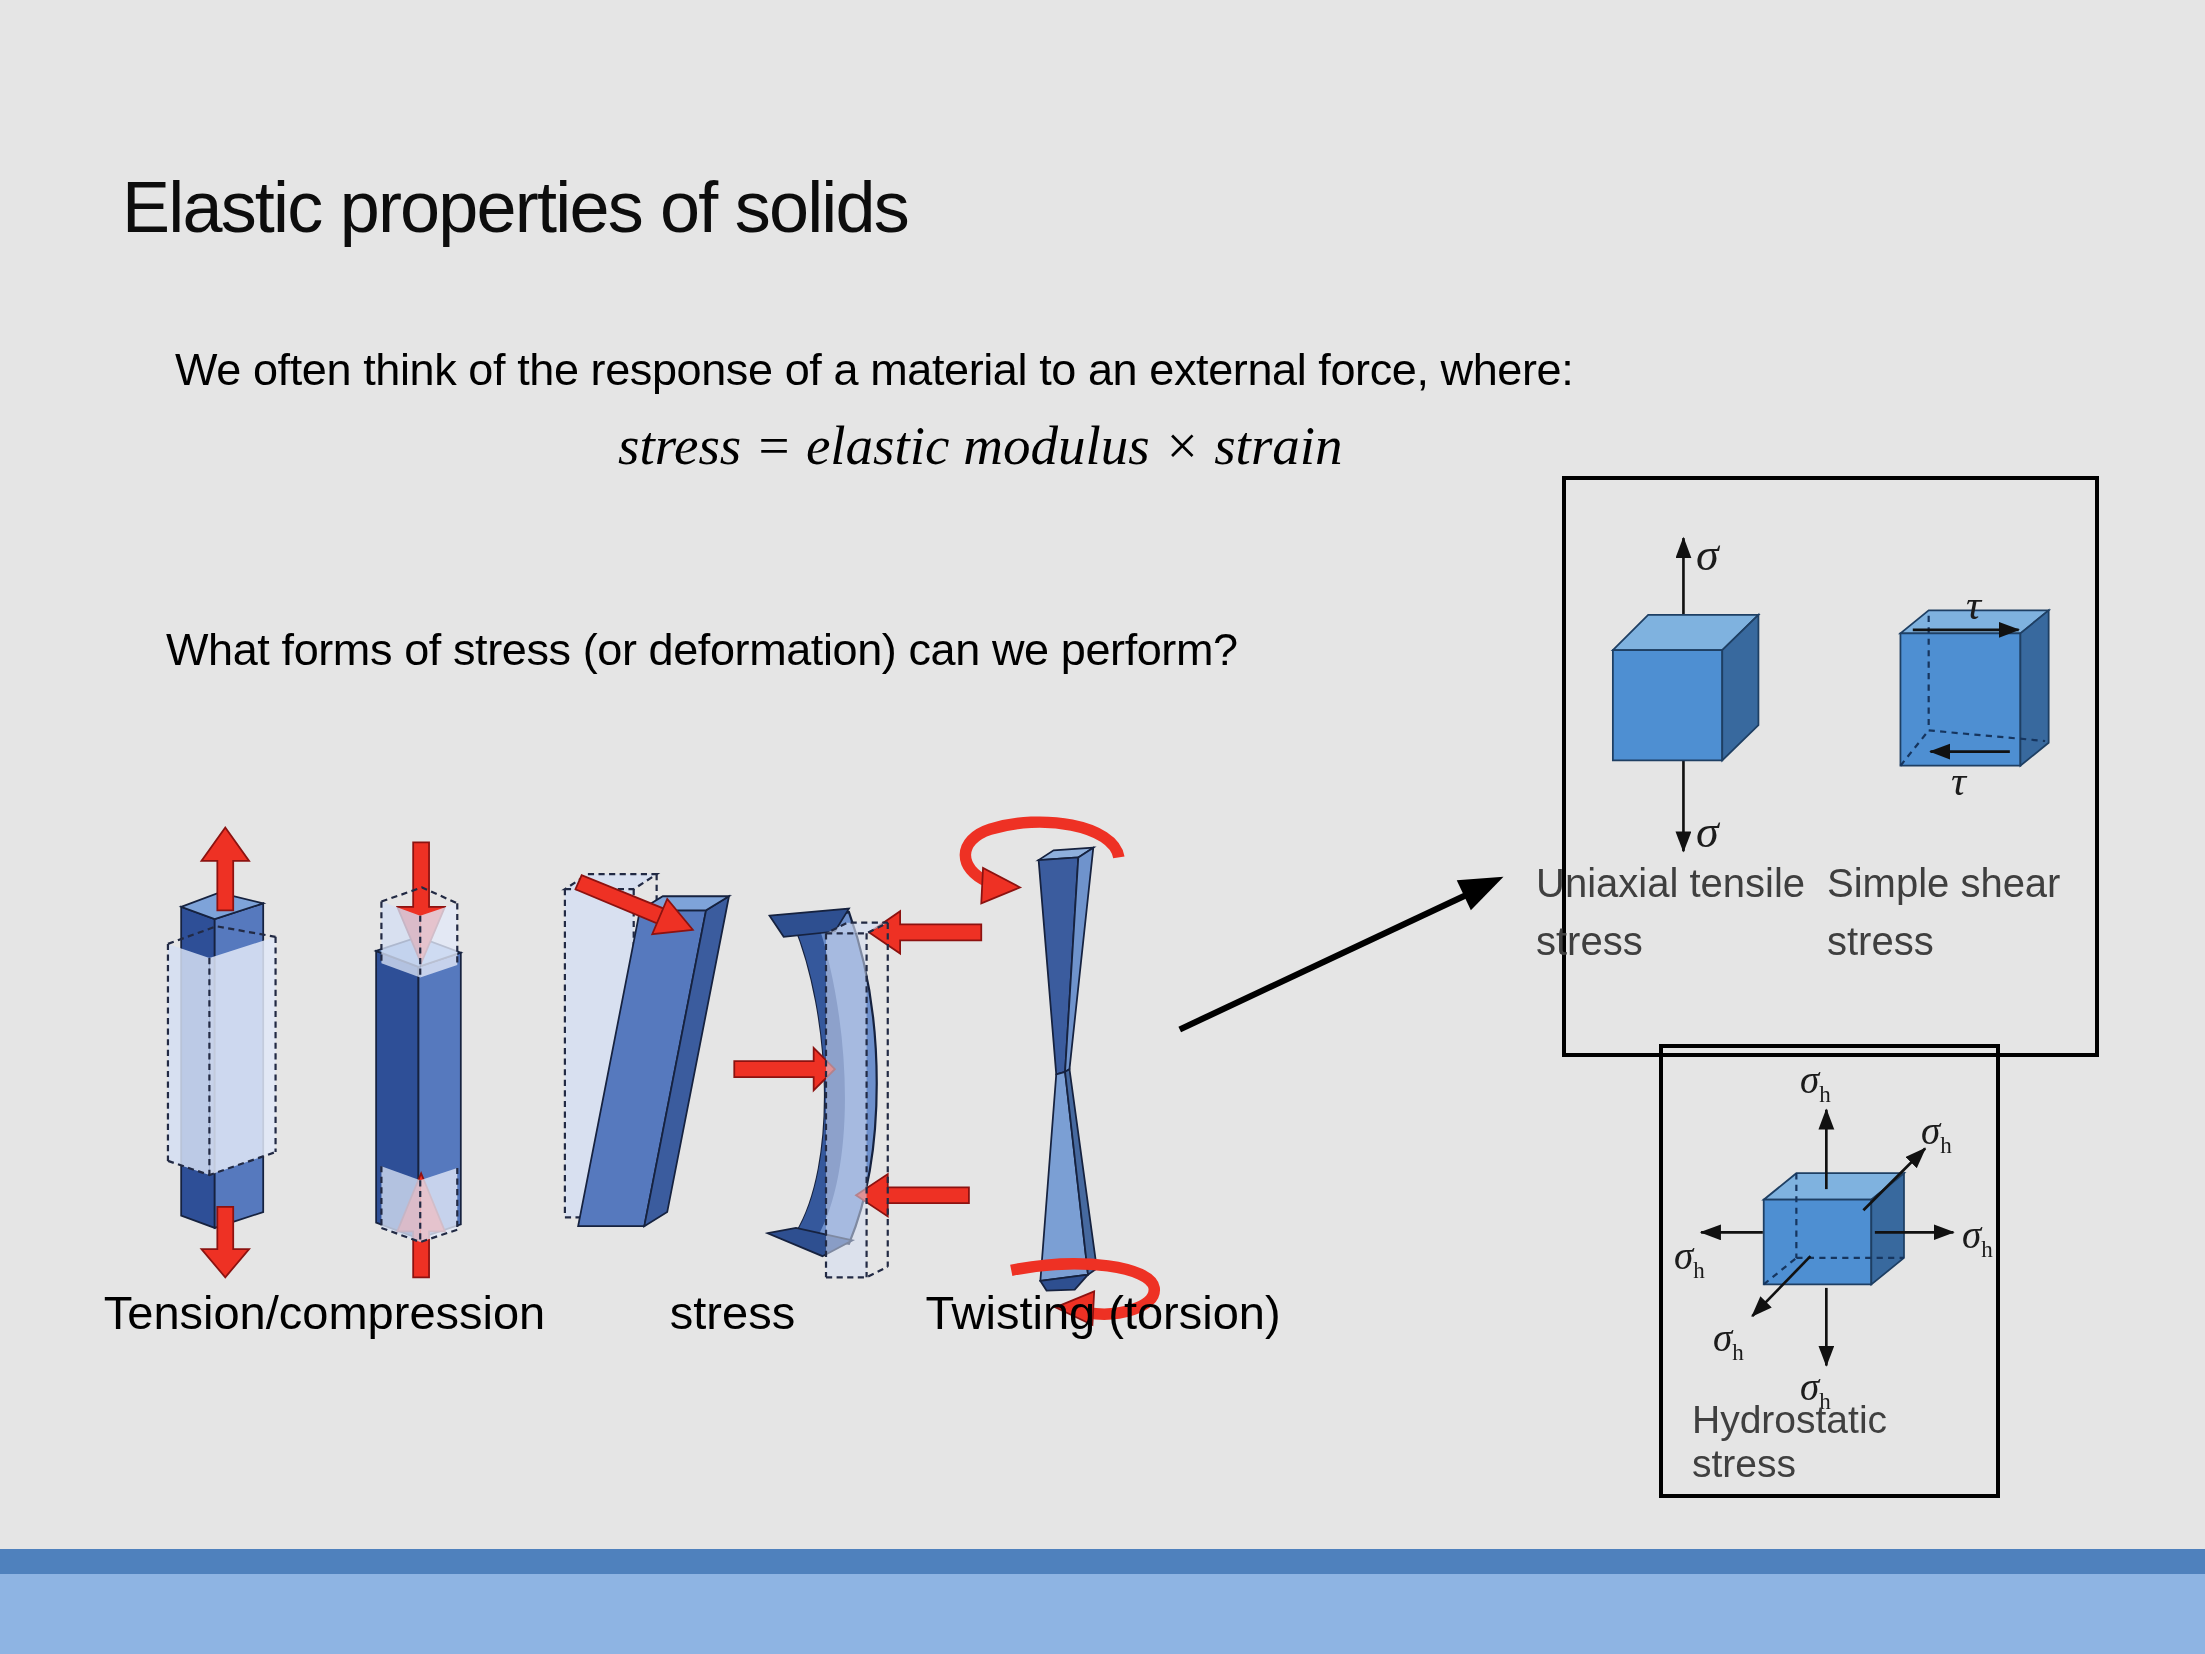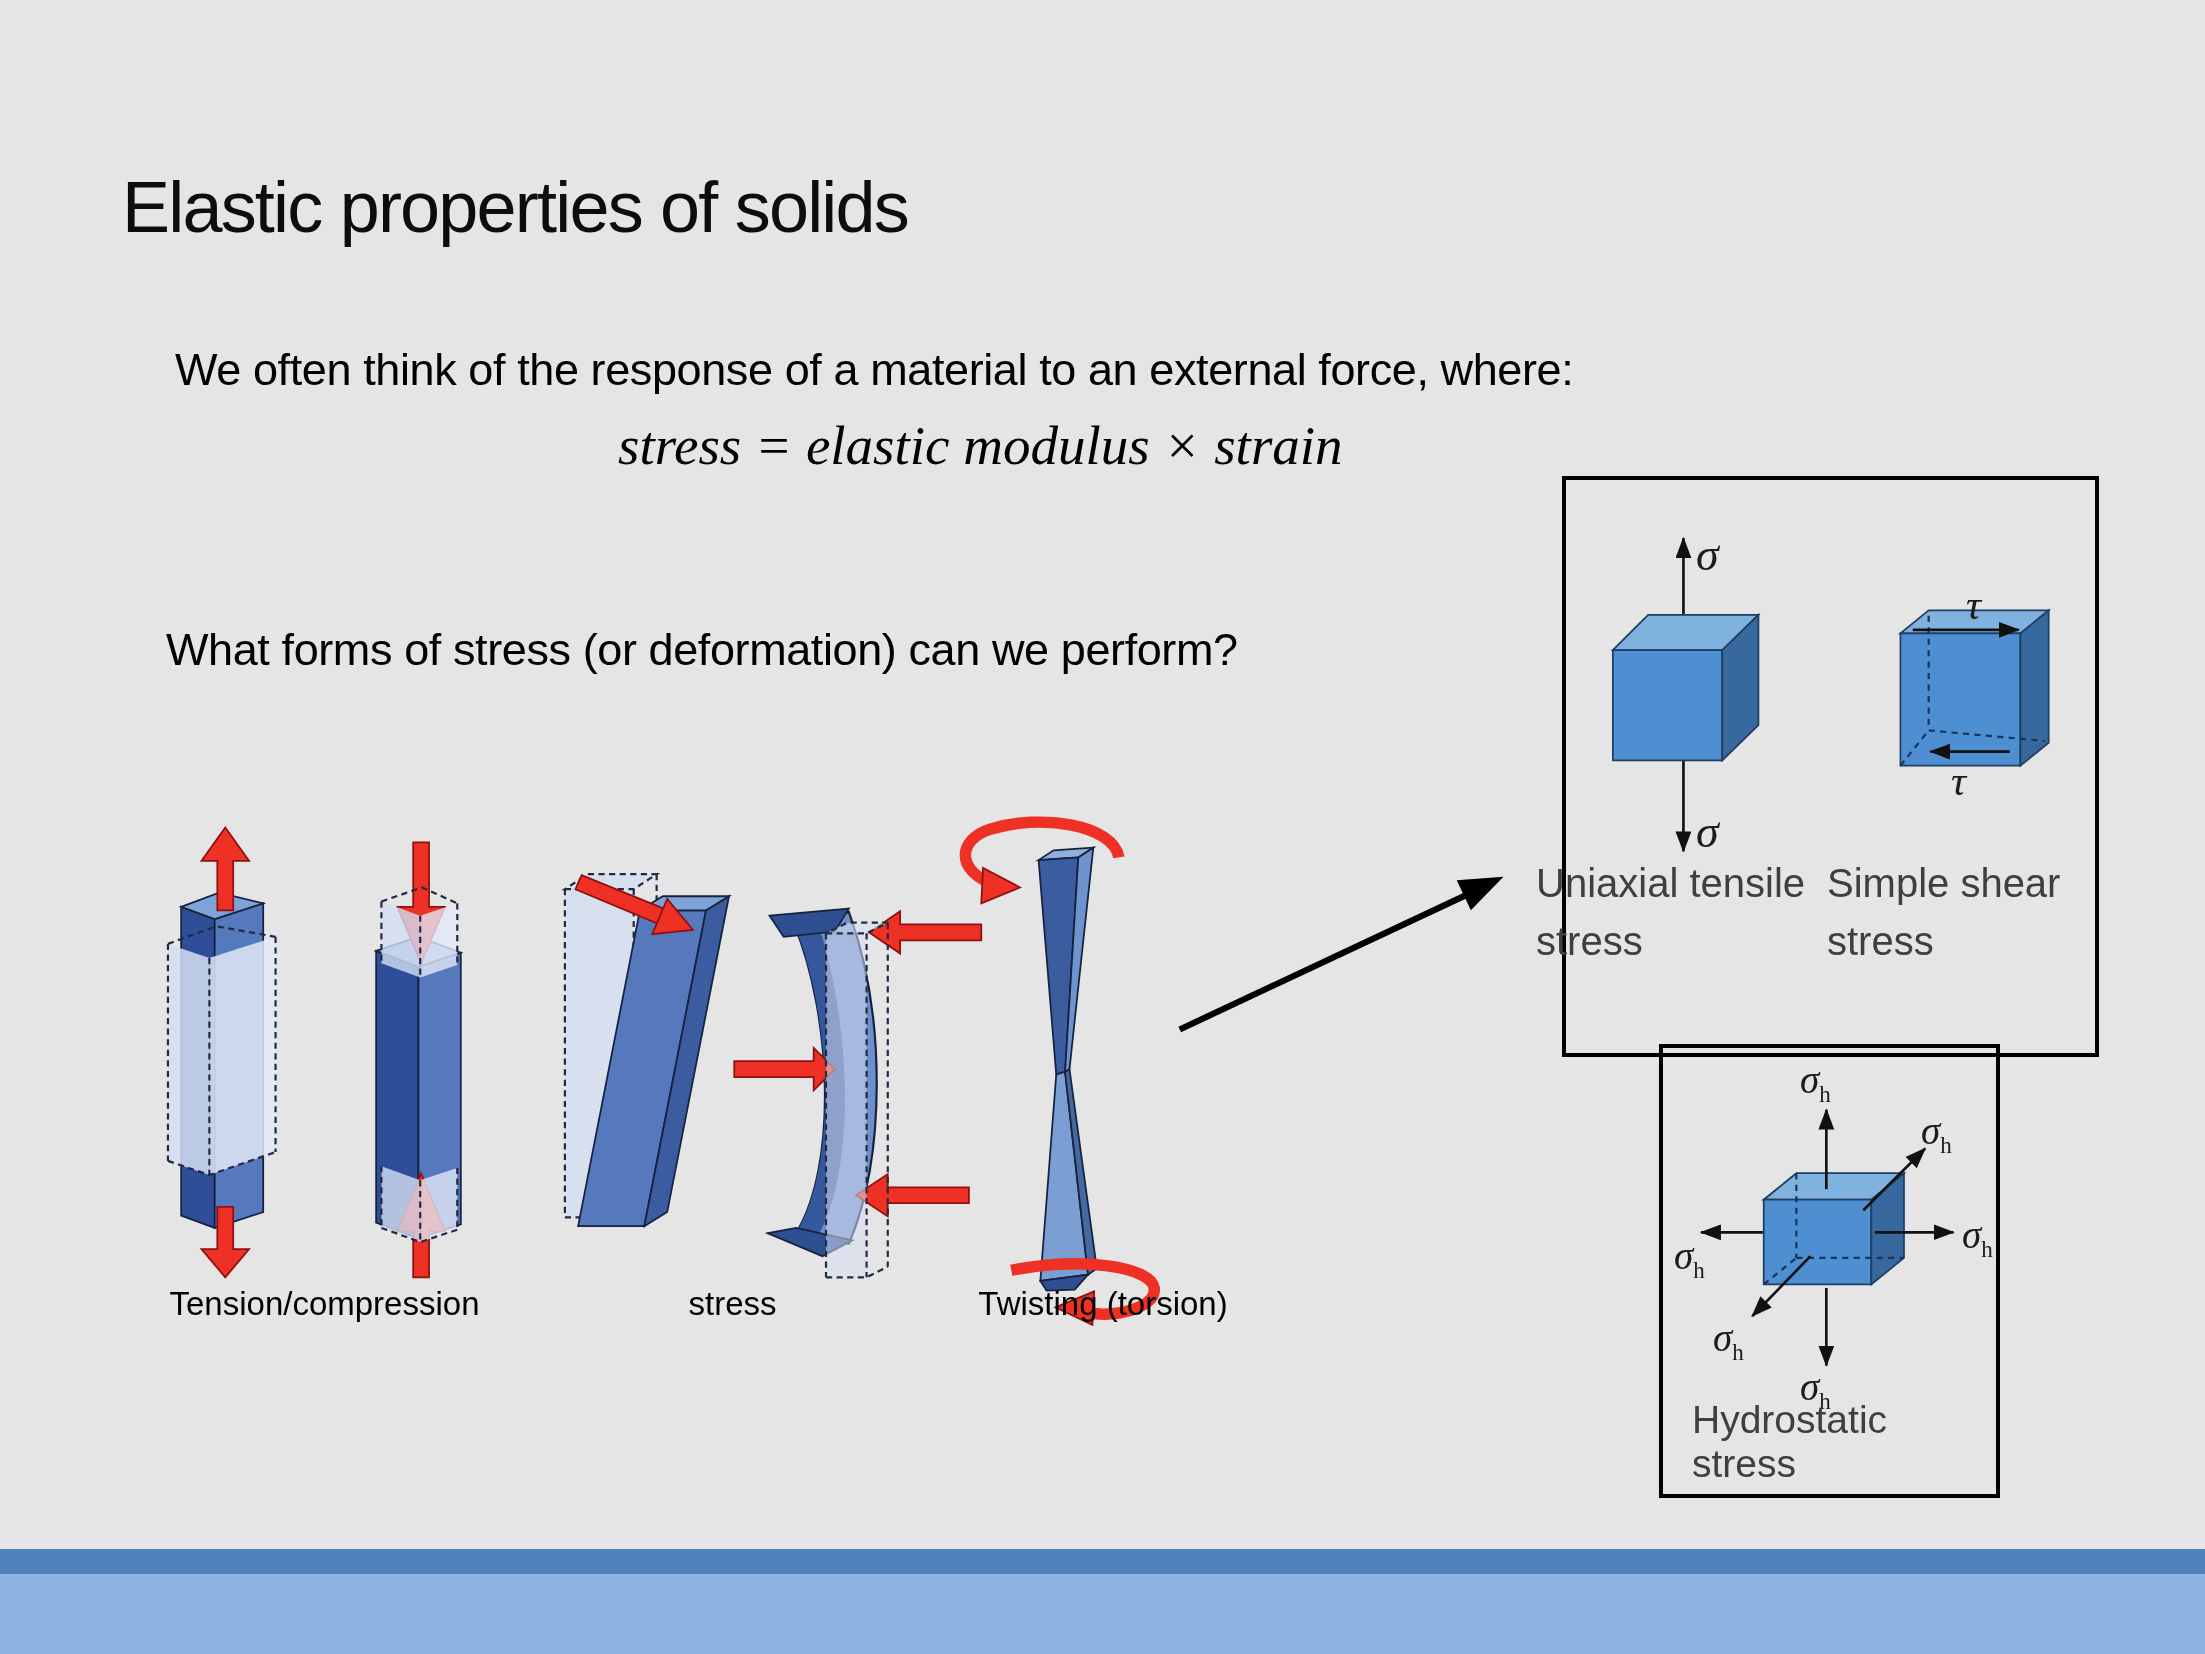--- a/index.html
+++ b/index.html
@@ -6,21 +6,21 @@
   .slide{position:relative;width:2206px;height:1654px;background:#e5e5e5;overflow:hidden;
          font-family:"Liberation Sans",sans-serif;color:#111;}
   .abs{position:absolute;}
   #gfx{position:absolute;left:0;top:0;width:2206px;height:1654px;}
   .title{left:122px;top:166px;font-size:72px;letter-spacing:-1.8px;color:#0d0d0d;white-space:nowrap;}
   .body-line{font-size:45px;letter-spacing:-0.4px;color:#000;white-space:nowrap;}
   .intro{left:175px;top:344px;}
   .question{left:166px;top:624px;}
   .formula{left:618px;top:414px;font-family:"Liberation Serif",serif;font-style:italic;
            font-size:55px;color:#000;white-space:nowrap;}
-  .fig-label{top:1285px;font-size:33px;color:#000;text-align:center;}
+  .fig-label{top:1285px;font-size:47px;color:#000;text-align:center;}
   .lbl-tension{left:60px;width:529px;}
   .lbl-bending{left:600px;width:265px;}
   .lbl-twist{left:900px;width:406px;}
   .panel{position:absolute;border:4.4px solid #000;background:transparent;}
   .panel-1{left:1562px;top:476px;width:529px;height:573px;}
   .panel-2{left:1659px;top:1044px;width:333px;height:446px;}
   .sym{position:absolute;font-family:"Liberation Serif",serif;font-style:italic;color:#1c1c1c;}
   .sigma{font-size:46px;}
   .tau{font-size:42px;}
   .sigh{font-size:39px;}

